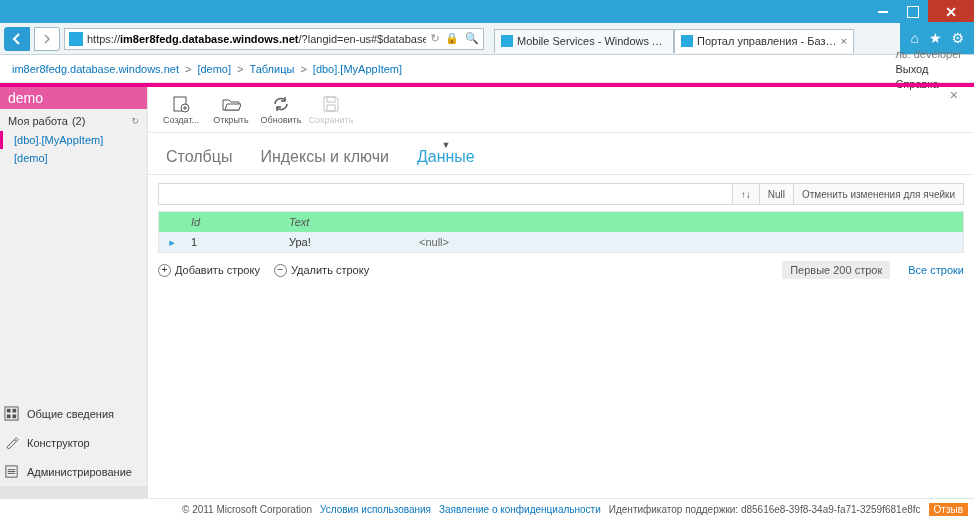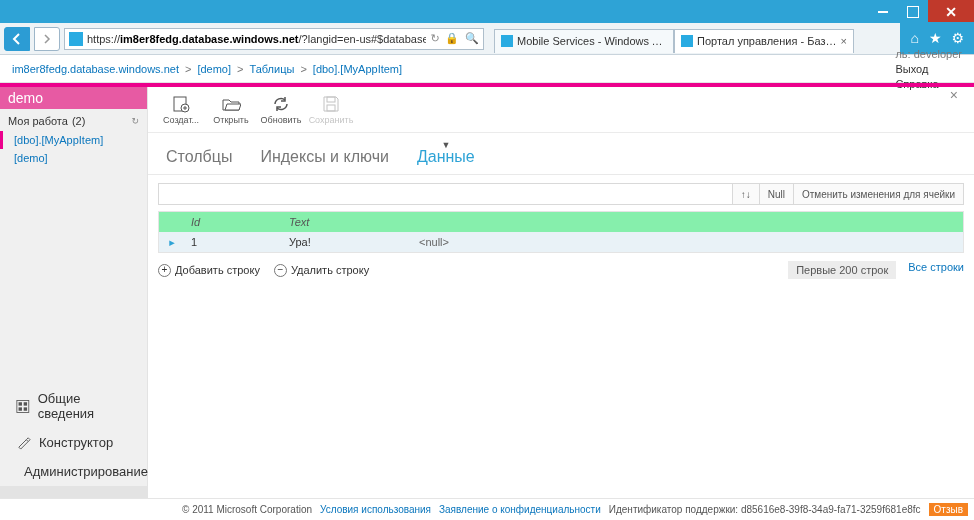--- a/index.html
+++ b/index.html
@@ -43,21 +43,21 @@
 .body{flex:1;display:flex;min-height:0;}
 
 
 .sidebar{width:148px;background:#f0f0f0;display:flex;flex-direction:column;border-right:1px solid #e3e3e3;}
 .sb-header{height:22px;background:#e75aa3;color:#fff;font-size:14px;display:flex;align-items:center;padding:0 8px;}
 .sb-group{padding:6px 8px 4px;font-size:11px;color:#333;display:flex;align-items:center;gap:4px;}
 .sb-group .arrow{color:#888;font-size:9px;}
 .sb-item{font-size:11px;color:#0a76bd;padding:3px 8px 3px 14px;cursor:pointer;}
 .sb-item.active{border-left:3px solid #ec008c;padding-left:11px;}
 .sb-bottom{margin-top:auto;}
-.sb-nav{display:flex;align-items:center;gap:8px;padding:7px 16px;font-size:13px;color:#333;cursor:pointer;}
+.sb-nav{display:flex;align-items:center;gap:8px;padding:7px 4px;font-size:11px;color:#333;cursor:pointer;}
 .sb-nav svg{width:15px;height:15px;}
 .sb-footer{height:12px;background:#e3e3e3;}
 
 
 .main{flex:1;display:flex;flex-direction:column;min-width:0;}
 
 
 .toolbar{height:46px;border-bottom:1px solid #ebebeb;display:flex;padding:0 8px;gap:0;}
 .tool{width:50px;display:flex;flex-direction:column;align-items:center;justify-content:center;font-size:9px;color:#555;gap:2px;cursor:pointer;}
 .tool .ico{width:20px;height:18px;display:flex;align-items:center;justify-content:center;color:#555;}
@@ -84,21 +84,21 @@
 .c-id{width:98px;flex-shrink:0;}
 .c-text{width:130px;flex-shrink:0;}
 .c-ver{flex:1;}
 .gdata{background:#e9f2f7;color:#333;}
 .gdata .c-handle{color:#2ea3d6;}
 
 
 .rowactions{display:flex;align-items:center;margin:8px 10px 0;font-size:11px;color:#333;gap:14px;}
 .ra{display:flex;align-items:center;gap:4px;cursor:pointer;}
 .ra .circ{width:13px;height:13px;border:1px solid #777;border-radius:50%;display:flex;align-items:center;justify-content:center;font-size:10px;line-height:1;}
-.ra-right{margin-left:auto;display:flex;align-items:flex-start;gap:12px;}
+.ra-right{margin-left:auto;display:flex;align-items:center;gap:18px;}
 .badge{background:#ececec;padding:3px 8px;color:#555;}
 .link{color:#0a76bd;cursor:pointer;}
 
 
 .footer{height:22px;border-top:1px solid #e5e5e5;font-size:10px;color:#555;display:flex;align-items:center;justify-content:flex-end;padding:0 6px;gap:8px;}
 .footer a{color:#0a76bd;text-decoration:none;}
 .feedback{background:#f58220;color:#fff;padding:1px 5px;}
 </style>
 </head>
 <body>

